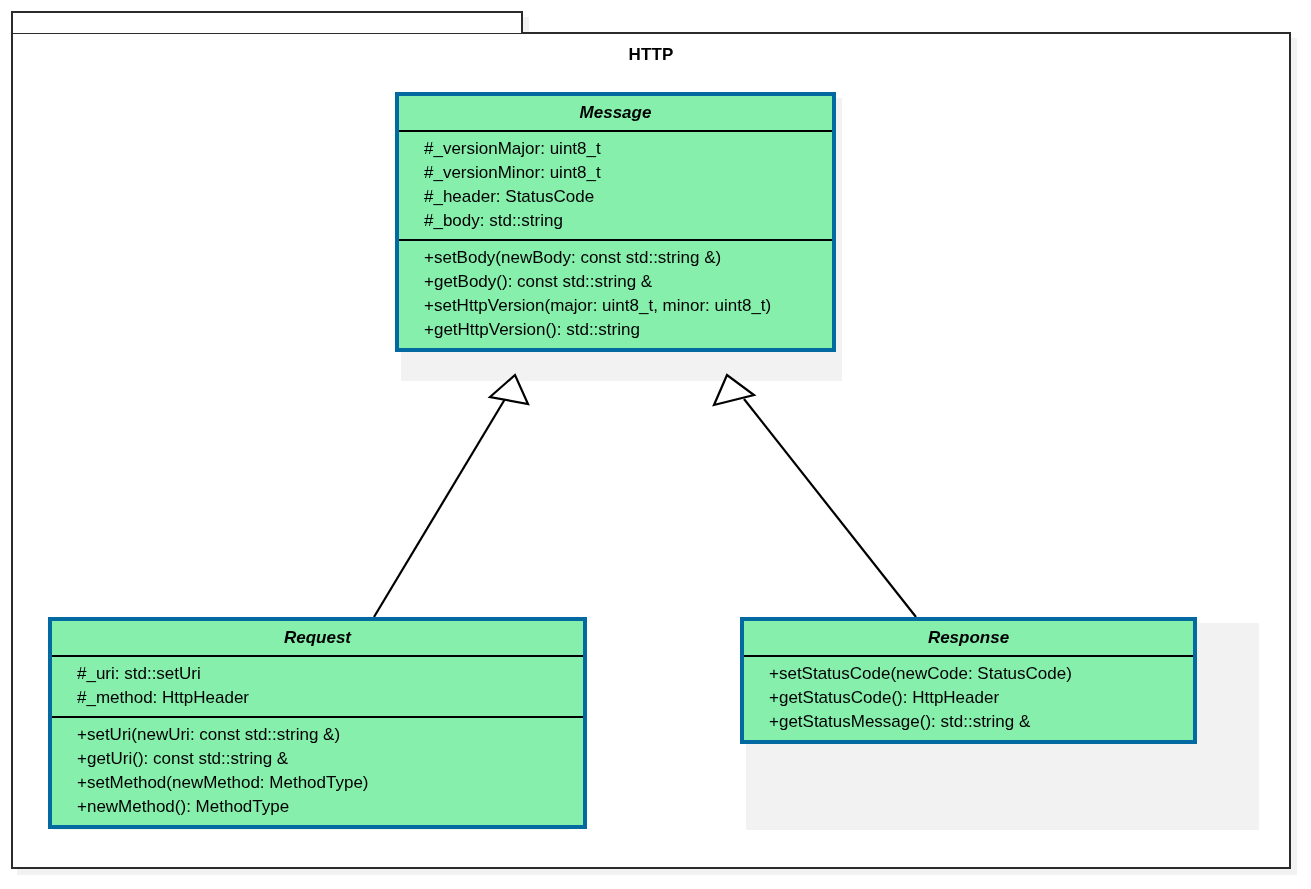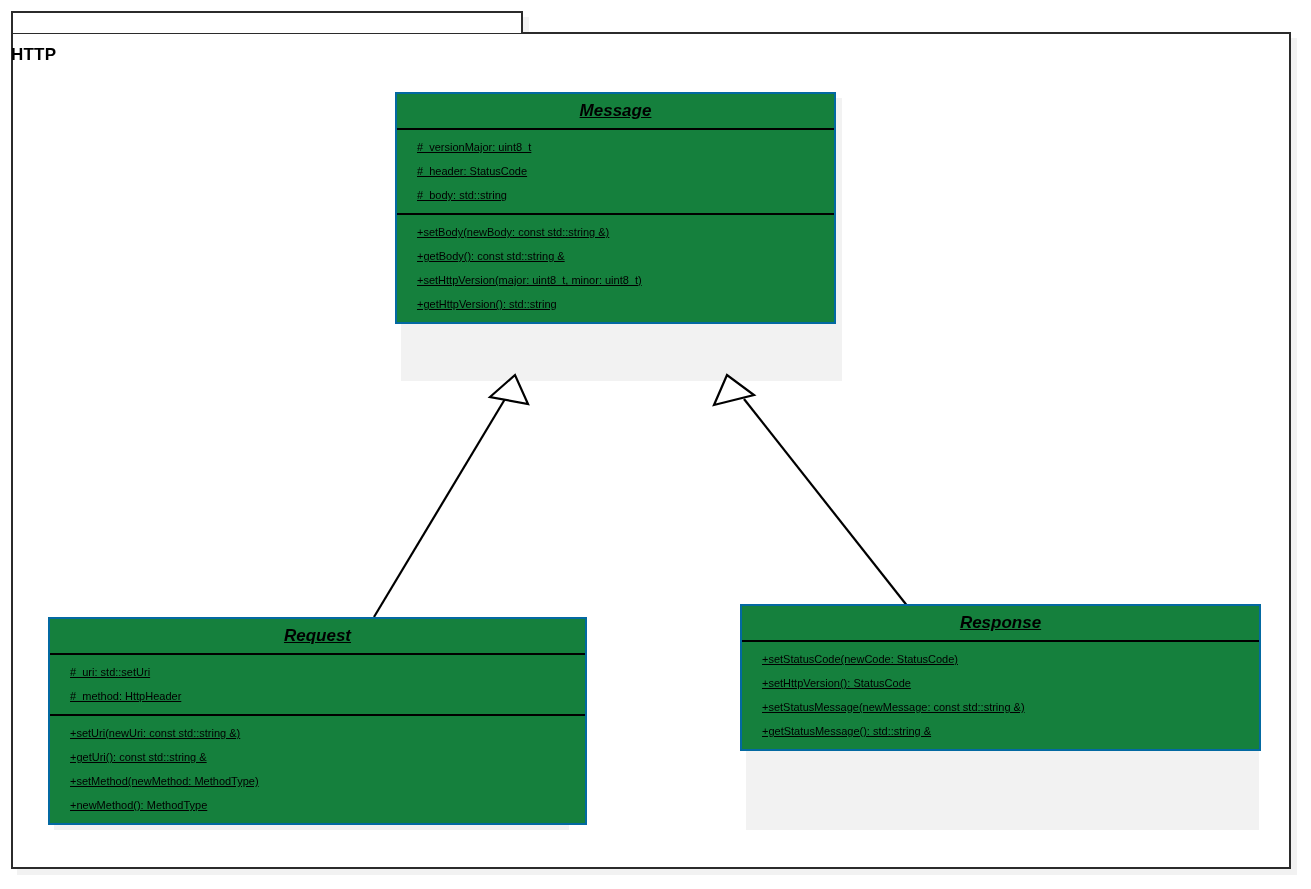--- a/index.html
+++ b/index.html
@@ -61,21 +61,21 @@
     width: 1280px;
     height: 837px;
     background: #f2f2f2;
     z-index: 1;
   }
   .pkg-title {
     position: absolute;
     left: 11px;
     top: 45px;
     width: 1280px;
-    text-align: left;
+    text-align: center;
     font-size: 17px;
     font-weight: bold;
     color: #000000;
     letter-spacing: 0.2px;
     z-index: 6;
   }
 
   
   .connectors {
     position: absolute;
@@ -84,24 +84,23 @@
     width: 1311px;
     height: 889px;
     z-index: 4;
     pointer-events: none;
   }
 
   
   .cls {
     position: absolute;
     box-sizing: border-box;
-    border: 2px solid #0369a1;
-    background: #15803d;
+    border: 4px solid #0369a1;
+    background: #86efac;
     z-index: 5;
-    text-decoration: underline;
   }
   .cls-shadow {
     position: absolute;
     background: #f2f2f2;
     z-index: 3;
   }
   .cls-name {
     text-align: center;
     font-size: 17px;
     font-weight: bold;
@@ -112,33 +111,34 @@
     line-height: 1.0;
   }
   .cls-section {
     padding: 5px 0 6px 0;
     border-bottom: 2px solid #000000;
   }
   .cls-section.last {
     border-bottom: none;
   }
   .cls-row {
-    font-size: 11px;
+    font-size: 17px;
     color: #000000;
     line-height: 24px;
     white-space: nowrap;
-    padding: 0 6px 0 20px;
+    padding: 0 6px 0 8px;
+    margin-left: 17px;
   }
 
   
   #cls-message      { left: 395px; top: 92px;  width: 441px; }
   #shadow-message   { left: 401px; top: 98px;  width: 441px; height: 283px; }
   #cls-request      { left: 48px;  top: 617px; width: 539px; }
   #shadow-request   { left: 54px;  top: 623px; width: 515px; height: 207px; }
-  #cls-response     { left: 740px; top: 604px; width: 521px; }
+  #cls-response     { left: 740px; top: 617px; width: 457px; }
   #shadow-response  { left: 746px; top: 623px; width: 513px; height: 207px; }
 </style>
 </head>
 <body>
 
 <div id="canvas">
 
   <div class="pkg-tab-shadow"></div>
   <div class="pkg-body-shadow"></div>
 
@@ -159,20 +159,21 @@
       <line x1="916" y1="617" x2="744" y2="399" stroke="#000000" stroke-width="2.2"></line>
       <polygon points="727,375 714,405 754,395" fill="#ffffff" stroke="#000000" stroke-width="2.2" stroke-linejoin="miter"></polygon>
     </g>
   </svg>
 
   <div class="cls-shadow" id="shadow-message"></div>
   <div class="cls" id="cls-message">
     <div class="cls-name">Message</div>
     <div class="cls-section">
       <div class="cls-row">#_versionMajor: uint8_t</div>
+      <div class="cls-row">#_versionMinor: uint8_t</div>
       <div class="cls-row">#_header: StatusCode</div>
       <div class="cls-row">#_body: std::string</div>
     </div>
     <div class="cls-section last">
       <div class="cls-row">+setBody(newBody: const std::string &amp;)</div>
       <div class="cls-row">+getBody(): const std::string &amp;</div>
       <div class="cls-row">+setHttpVersion(major: uint8_t, minor: uint8_t)</div>
       <div class="cls-row">+getHttpVersion(): std::string</div>
     </div>
   </div>
@@ -190,19 +191,18 @@
       <div class="cls-row">+setMethod(newMethod: MethodType)</div>
       <div class="cls-row">+newMethod(): MethodType</div>
     </div>
   </div>
 
   <div class="cls-shadow" id="shadow-response"></div>
   <div class="cls" id="cls-response">
     <div class="cls-name">Response</div>
     <div class="cls-section last">
       <div class="cls-row">+setStatusCode(newCode: StatusCode)</div>
-      <div class="cls-row">+setHttpVersion(): StatusCode</div>
-      <div class="cls-row">+setStatusMessage(newMessage: const std::string &amp;)</div>
+      <div class="cls-row">+getStatusCode(): HttpHeader</div>
       <div class="cls-row">+getStatusMessage(): std::string &amp;</div>
     </div>
   </div>
 
 </div>
 
 </body></html>

